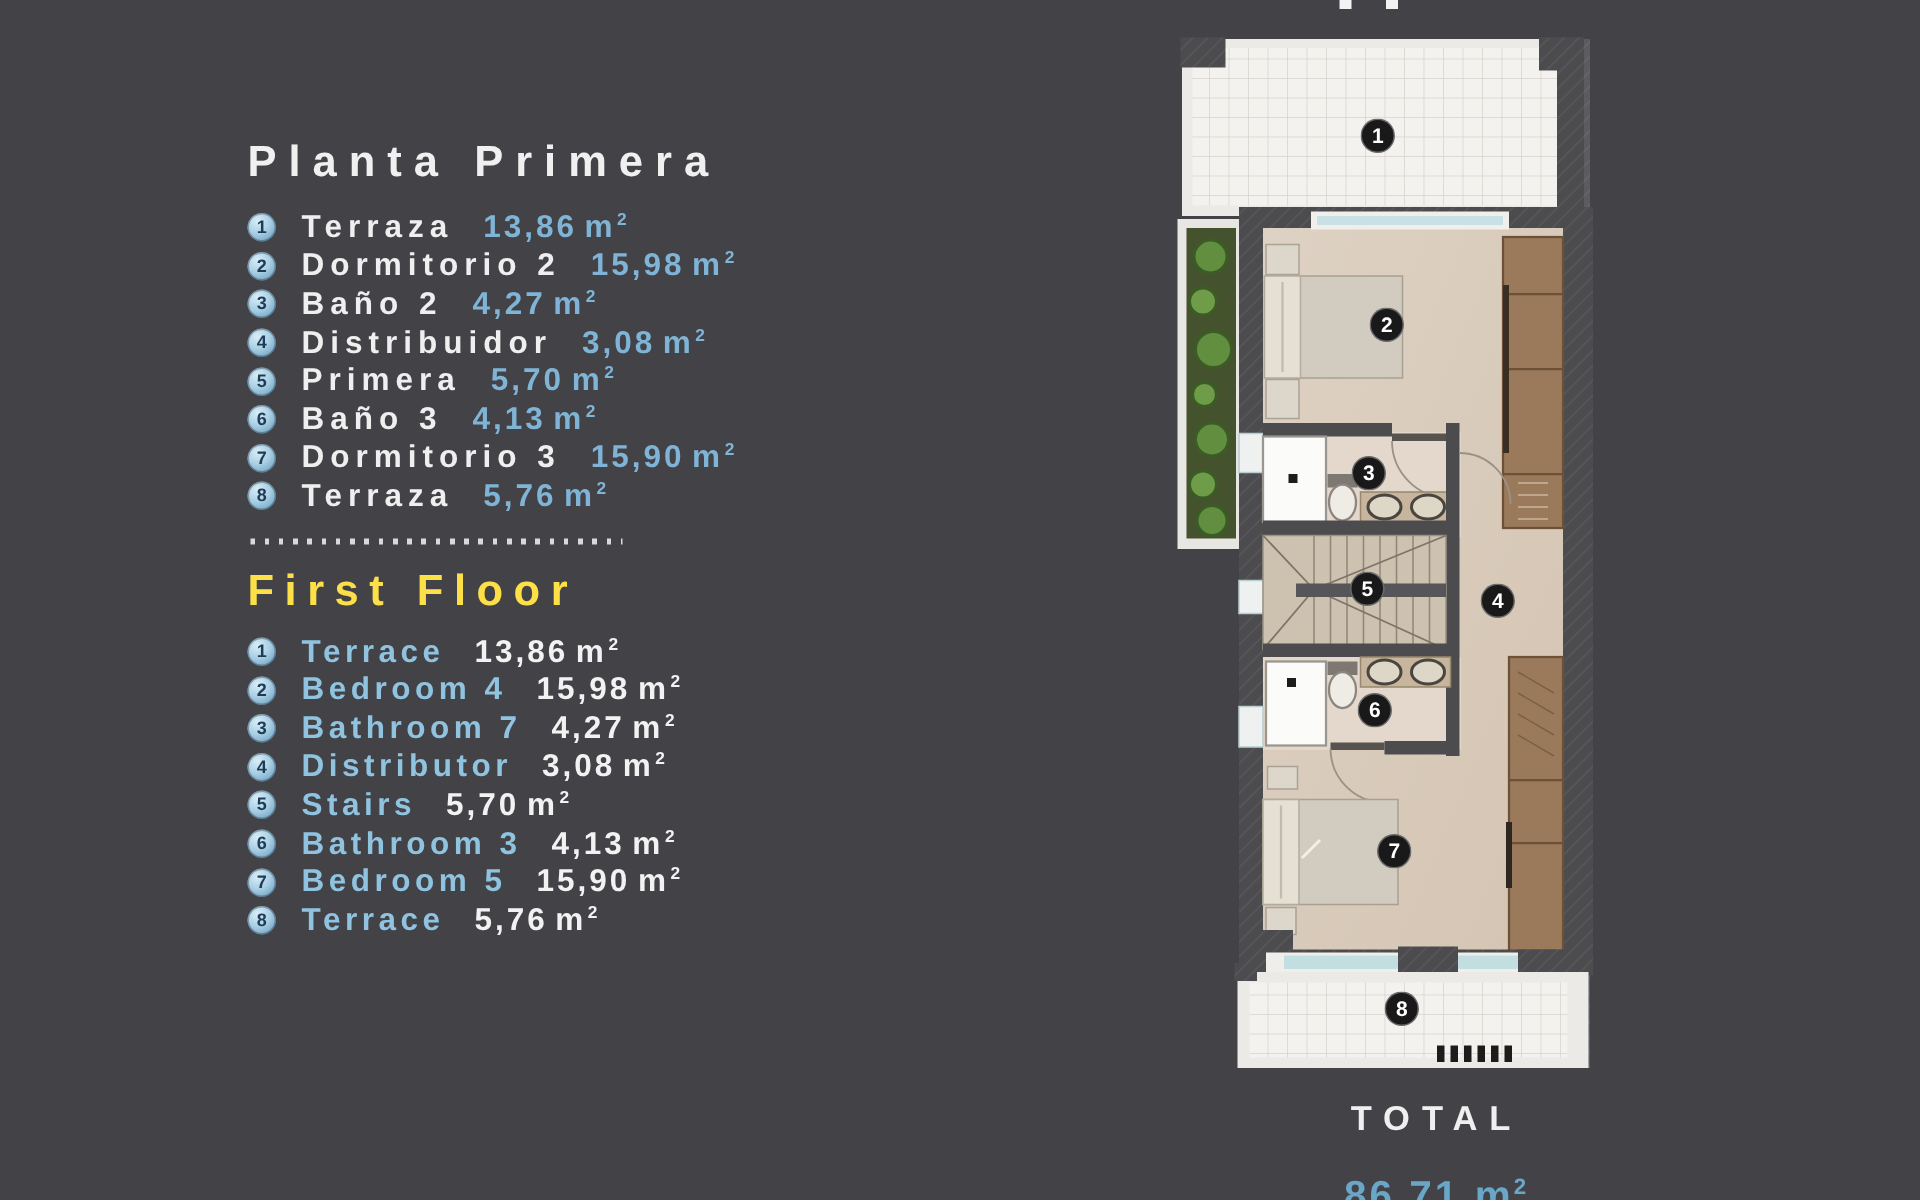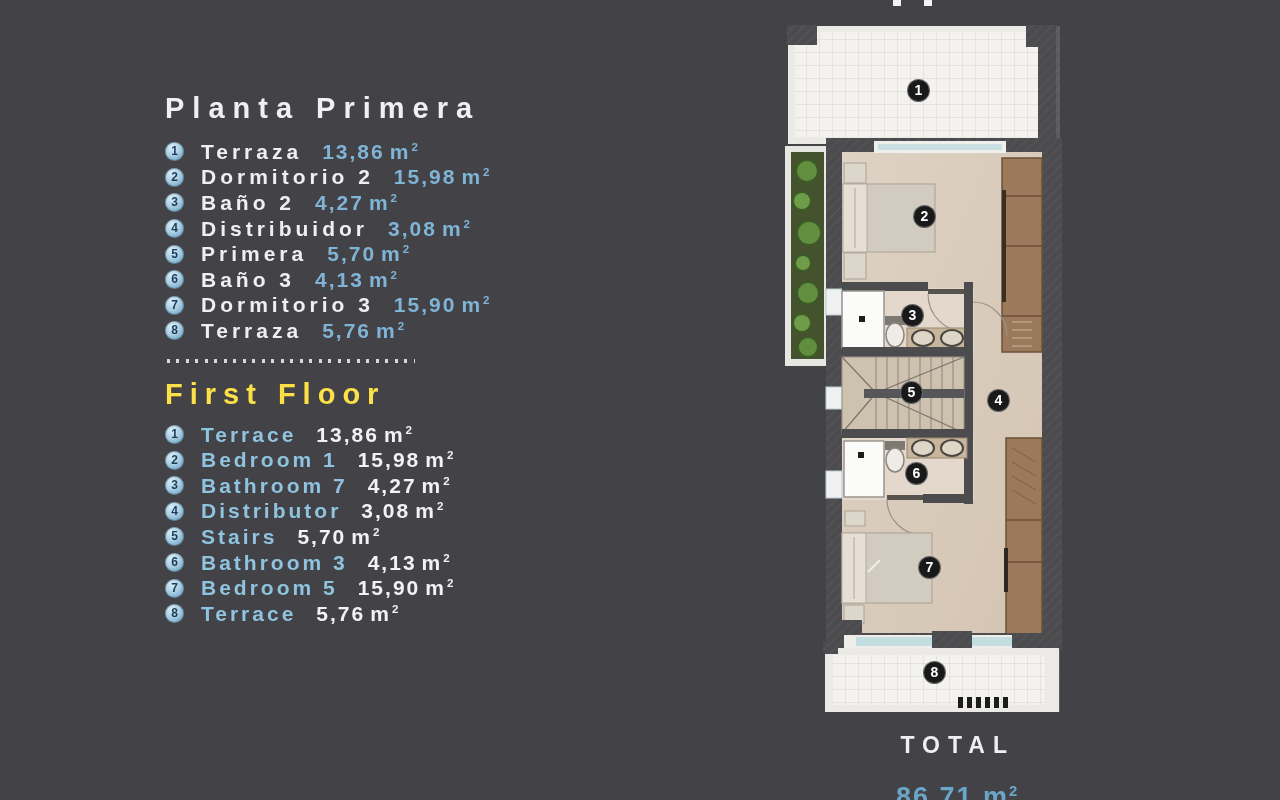--- a/index.html
+++ b/index.html
@@ -108,21 +108,21 @@
   <div class="legend-title en">First Floor</div>
 
   <div class="lrows en">
     <div class="lrow">
       <span class="badge">1</span>
       <span class="rname">Terrace</span>
       <span class="rarea"><span>13,86</span><span class="unit">m</span><sup>2</sup></span>
     </div>
     <div class="lrow">
       <span class="badge">2</span>
-      <span class="rname">Bedroom 1</span>
+      <span class="rname">Bedroom 4</span>
       <span class="rarea"><span>15,98</span><span class="unit">m</span><sup>2</sup></span>
     </div>
     <div class="lrow">
       <span class="badge">3</span>
       <span class="rname">Bathroom 7</span>
       <span class="rarea"><span>4,27</span><span class="unit">m</span><sup>2</sup></span>
     </div>
     <div class="lrow">
       <span class="badge">4</span>
       <span class="rname">Distributor</span>

